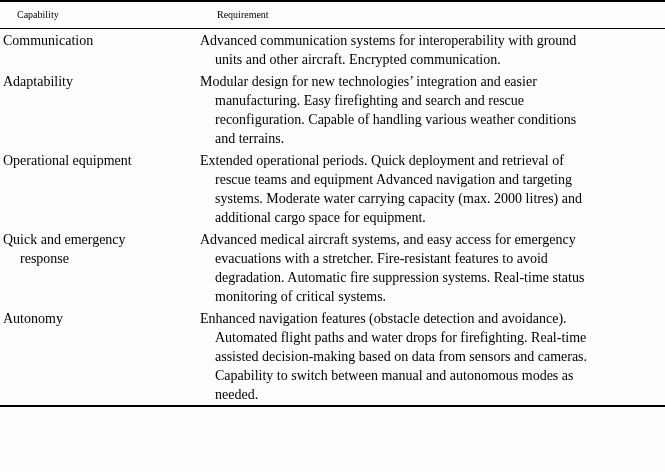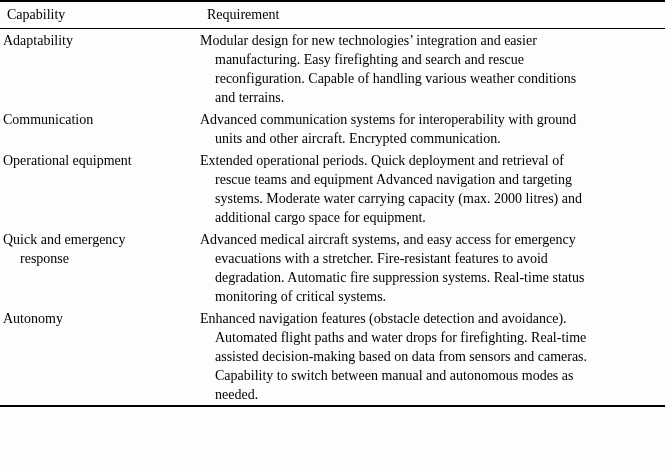--- a/index.html
+++ b/index.html
@@ -24,23 +24,23 @@
     border-bottom: 2.5px solid #000000;
     font-size: 14px;
     line-height: 19px;
   }
   col.c-cap { width: 200px; }
   col.c-req { width: 465px; }
   thead th {
     font-weight: normal;
     text-align: left;
     vertical-align: top;
-    padding: 3px 0 4px 7px;
+    padding: 3px 0 4px 17px;
     border-bottom: 1px solid #000000;
-    font-size: 14px;
+    font-size: 10px;
   }
   tbody td {
     vertical-align: top;
     padding-top: 2px;
     padding-bottom: 1px;
   }
   td.cap {
     white-space: pre-line;
     padding-left: 20px;
     text-indent: -17px;
@@ -63,30 +63,30 @@
       <col class="c-req">
     </colgroup>
     <thead>
       <tr>
         <th>Capability</th>
         <th>Requirement</th>
       </tr>
     </thead>
     <tbody>
       <tr>
+        <td class="cap">Communication</td>
+        <td class="req">Advanced communication systems for interoperability with ground
+units and other aircraft. Encrypted communication.</td>
+      </tr>
+      <tr>
         <td class="cap">Adaptability</td>
         <td class="req">Modular design for new technologies’ integration and easier
 manufacturing. Easy firefighting and search and rescue
 reconfiguration. Capable of handling various weather conditions
 and terrains.</td>
-      </tr>
-      <tr>
-        <td class="cap">Communication</td>
-        <td class="req">Advanced communication systems for interoperability with ground
-units and other aircraft. Encrypted communication.</td>
       </tr>
       <tr>
         <td class="cap">Operational equipment</td>
         <td class="req">Extended operational periods. Quick deployment and retrieval of
 rescue teams and equipment Advanced navigation and targeting
 systems. Moderate water carrying capacity (max. 2000 litres) and
 additional cargo space for equipment.</td>
       </tr>
       <tr>
         <td class="cap">Quick and emergency

